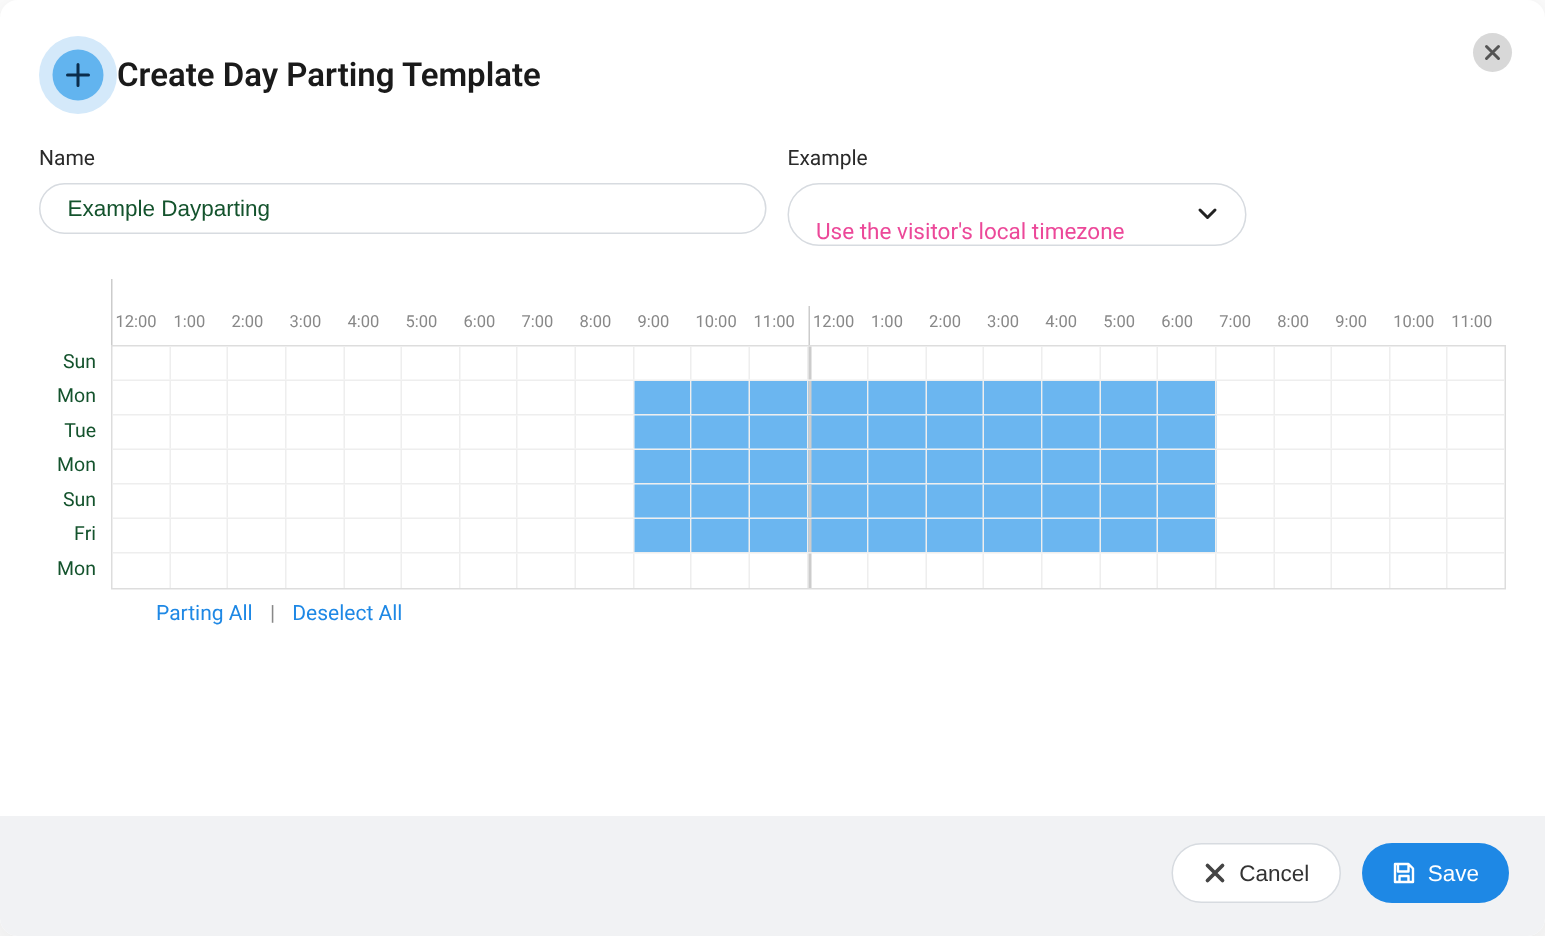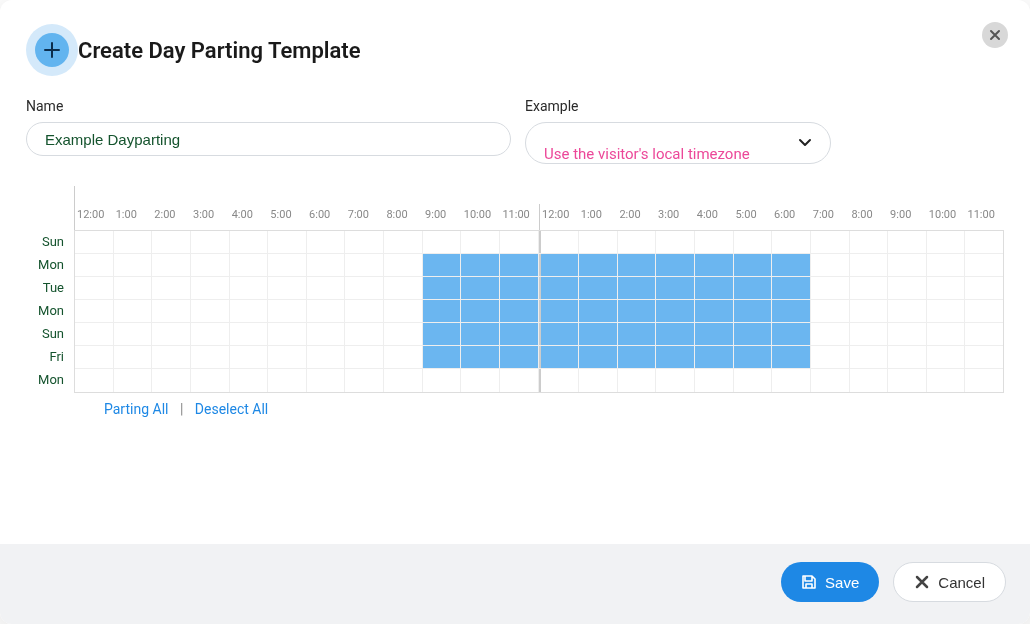--- a/index.html
+++ b/index.html
@@ -487,27 +487,27 @@
       </div>
     </div>
     <div class="select-links">
       <span class="link">Parting All</span>
       <span class="link-sep">|</span>
       <span class="link">Deselect All</span>
     </div>
   </div>
 
   <div class="footer">
+    <button class="btn btn-cancel">
+      <svg width="16" height="16" viewBox="0 0 16 16">
+          <path d="M3 3l10 10M13 3L3 13" stroke="#444" stroke-width="2.5" stroke-linecap="round"></path>
+        </svg>
+      <span>Cancel</span>
+    </button>
     <button class="btn btn-save">
       <svg width="16" height="16" viewBox="0 0 16 16">
           <path d="M2 2h9l3 3v9H2V2z M4 2v5h7V2 M5 14v-4h6v4" stroke="#fff" stroke-width="1.6" fill="none" stroke-linejoin="round"></path>
         </svg>
       <span>Save</span>
     </button>
-    <button class="btn btn-cancel">
-      <svg width="16" height="16" viewBox="0 0 16 16">
-          <path d="M3 3l10 10M13 3L3 13" stroke="#444" stroke-width="2.5" stroke-linecap="round"></path>
-        </svg>
-      <span>Cancel</span>
-    </button>
   </div>
 
 </div>
 
 </body></html>

